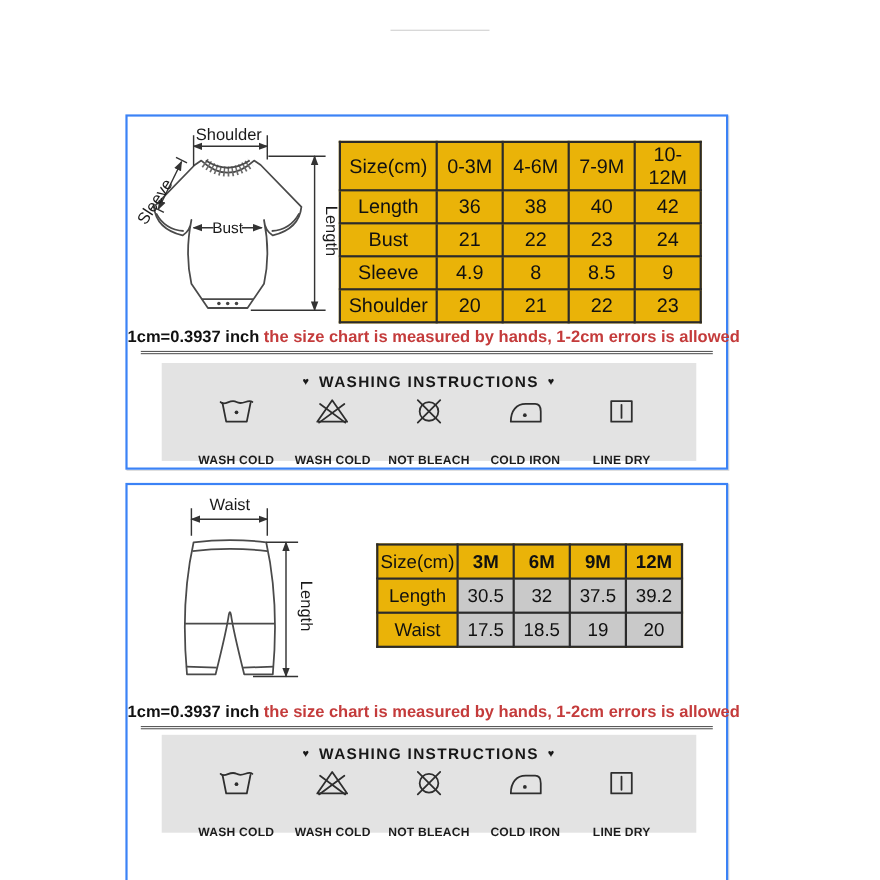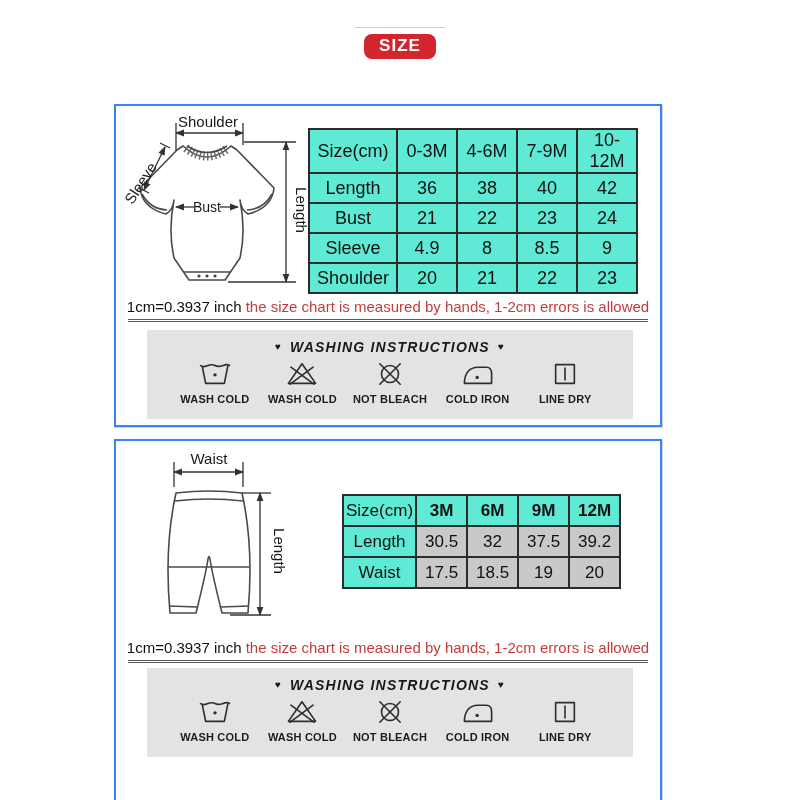--- a/index.html
+++ b/index.html
@@ -25,56 +25,55 @@
   .panel { position:absolute; left:114px; width:548px; border:2px solid #3b82f6; background:#fff; box-shadow:1px 1px 0 #d6d6d6; }
   .panel-top { top:104px; height:323px; }
   .panel-bottom { top:439px; height:429px; }
 
   .diagram { position:absolute; }
   .d-top { left:8px; top:4px; }
   .d-bottom { left:36px; top:6px; }
   .diagram text { fill:#1a1a1a; font-family:"Liberation Sans", sans-serif; }
 
   
-  table { border-collapse:collapse; position:absolute; background:#5eead4; }
+  table { border-collapse:collapse; position:absolute; background:#eab308; }
   th, td { border:2px solid #2b2b2b; text-align:center; font-weight:normal; padding:0 2px; color:#111; }
   .t1 { left:192px; top:22px; }
   .t1 th, .t1 td { height:30px; font-size:18px; }
   .t1 .c0 { width:88px; } .t1 .c { width:60px; }
   .t2 { left:226px; top:53px; }
   .t2 th, .t2 td { height:31px; font-size:17px; }
   .t2 .c0 { width:72px; } .t2 .c { width:51px;font-weight:bold; }
   .t2 td.gray { background:#c9c9c9; }
 
   
-  .note { position:absolute; left:0; width:100%; text-align:center; font-size:15px; font-weight:normal; color:#111; white-space:nowrap; }
+  .note { position:absolute; left:0; width:100%; text-align:center; font-size:15px; font-weight:bold; color:#111; white-space:nowrap; }
   .note .red { color:#c43b3b; }
   .n-top { top:192px; } .n-bottom { top:198px; }
   .rule { position:absolute; left:12px; right:12px; border-bottom:3px double #5a5a5a; }
   .r-top { top:213px; } .r-bottom { top:219px; }
 
   
   .wash { position:absolute; left:31px; width:486px; height:89px; background:#e3e3e3; }
   .w-top { top:224px; } .w-bottom { top:227px; }
-  .wtitle { text-align:center; padding-top:9px; font-size:14px; font-weight:bold; letter-spacing:1.2px; color:#181818;font-style:italic; }
+  .wtitle { text-align:center; padding-top:9px; font-size:14px; font-weight:bold; letter-spacing:1.2px; color:#181818; }
   .heart { font-size:10px; position:relative; top:-2px; margin:0 8px; }
   .icons { display:flex; justify-content:space-between; padding:3px 24px 0 24px; }
-  .witem { width:88px; display:flex; flex-direction:column; align-items:center; }
+  .witem { width:88px; display:flex; flex-direction:column; align-items:center;gap:20px; }
   .wicon { stroke:#2e2e2e; stroke-width:1.9; fill:none; stroke-linejoin:round; stroke-linecap:round; }
   .wlabel { font-size:11px; font-weight:bold; color:#1c1c1c; margin-top:3px; letter-spacing:0.2px; white-space:nowrap; }
 
   .m { stroke:#333; stroke-width:1.3; fill:none; }
   .g { stroke:#4a4a4a; stroke-width:1.6; fill:none; stroke-linejoin:round; }
 </style>
 </head>
 <body>
 
 <div class="header">
   <div class="title-rule"></div>
-  <div><span class="size-badge">SIZE</span></div>
 </div>
 
 <div class="panel panel-top">
 
   <svg class="diagram d-top" width="186" height="188" viewBox="0 0 186 188">
     <defs>
       <marker id="a1" markerWidth="9" markerHeight="8" refX="8" refY="4" orient="auto-start-reverse" markerUnits="userSpaceOnUse">
         <path d="M0,0.6 L9,4 L0,7.4 Z" fill="#333"></path>
       </marker>
     </defs>

